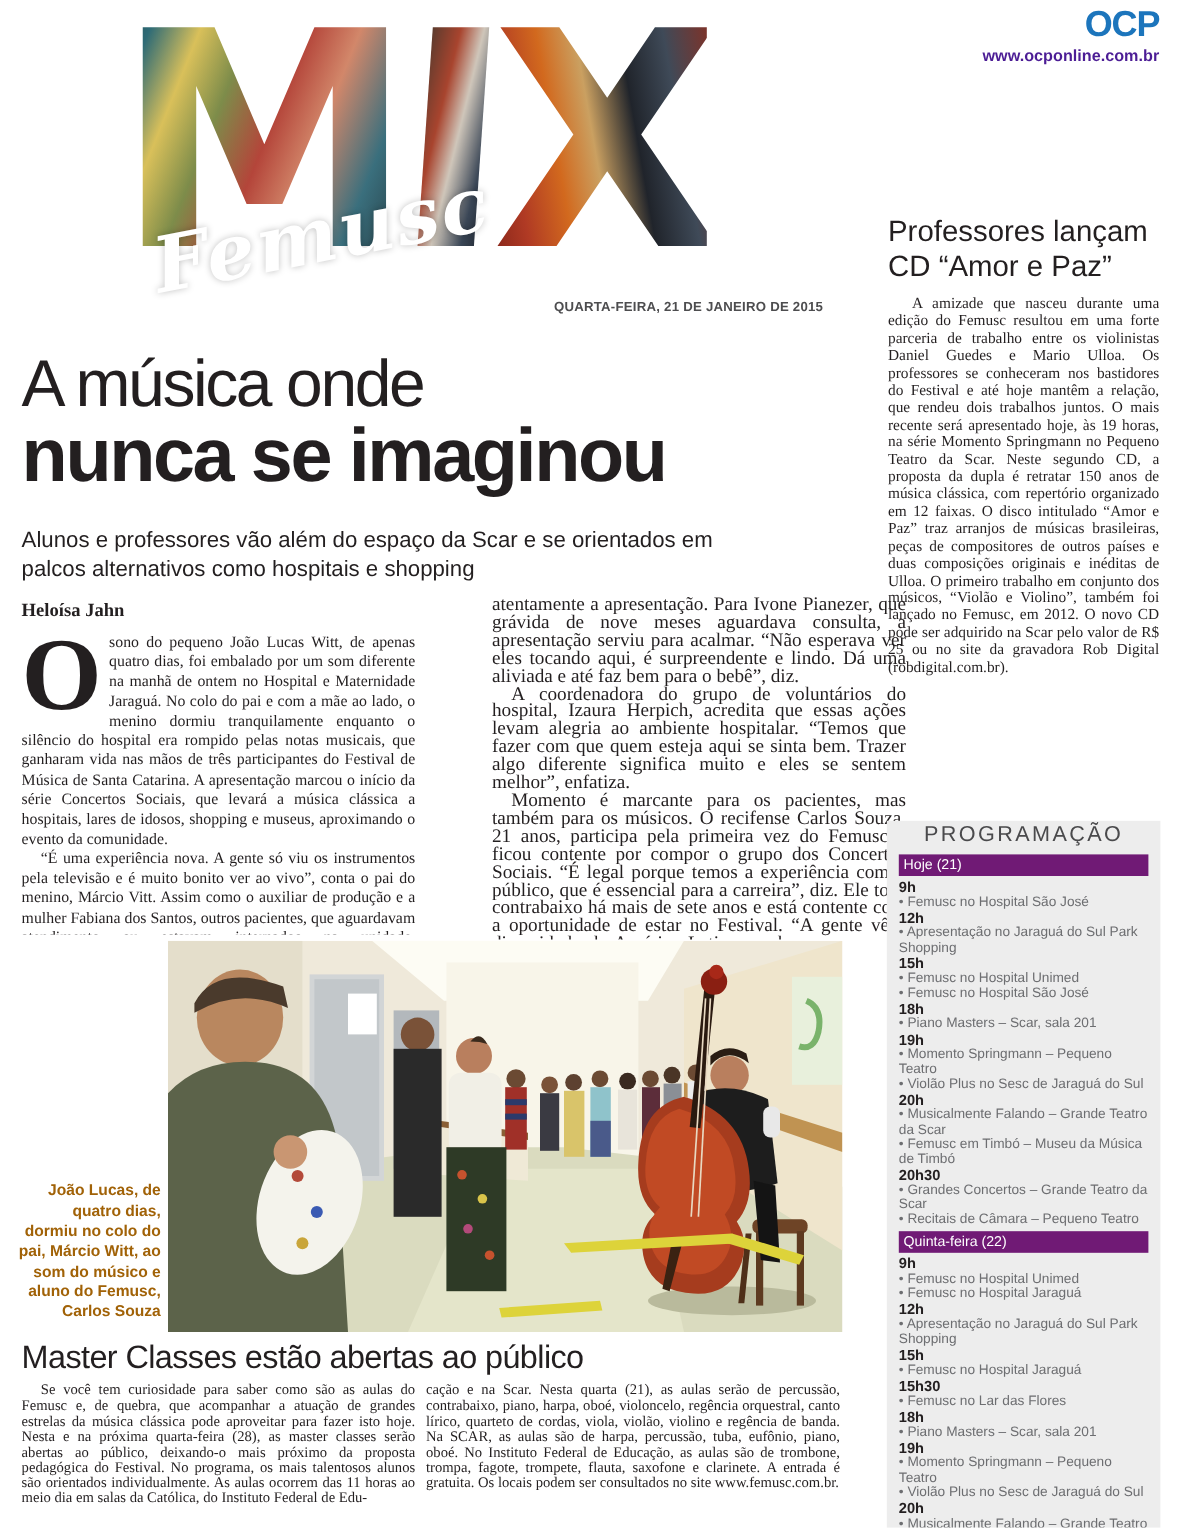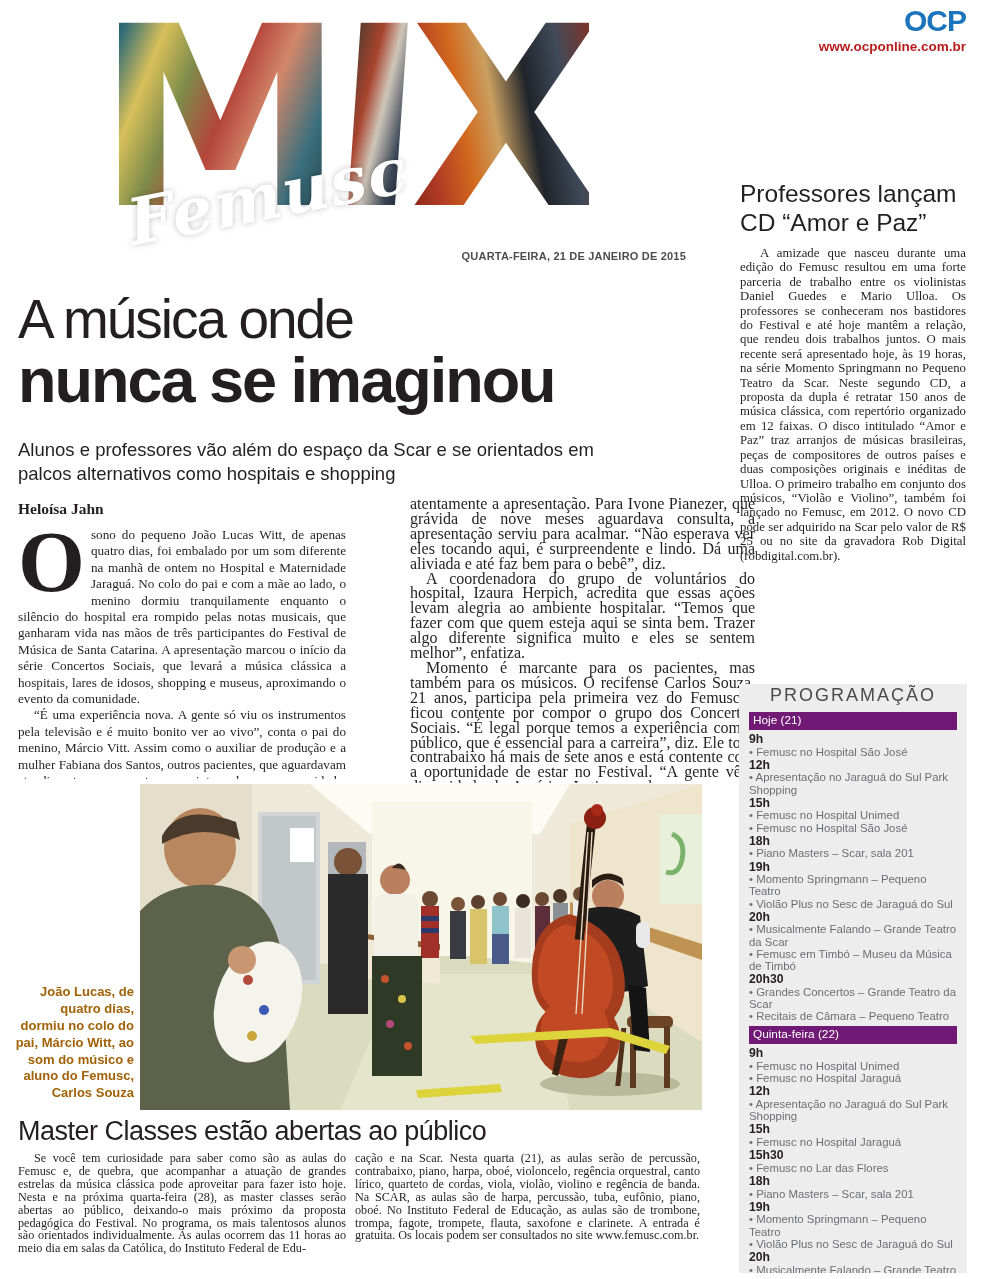--- a/index.html
+++ b/index.html
@@ -9,21 +9,21 @@
     position:relative; width:982px; height:1279px; background:#fff;
     overflow:hidden; margin:0 auto;
   }
 
   
   .brand { position:absolute; top:6px; right:16px; text-align:right; }
   .brand .logo {
     font-family:"Liberation Sans", sans-serif; font-weight:bold;
     font-size:30px; letter-spacing:-1px; color:#1c75bc; line-height:1;
   }
-  .brand .site { font-size:13.5px; font-weight:bold; color:#b91c1c; margin-top:3px;margin-left:20px; }
+  .brand .site { font-size:13.5px; font-weight:bold; color:#4c1d95; margin-top:3px;margin-left:20px; }
 
   
   .masthead { position:absolute; left:96px; top:8px; width:596px; height:252px; }
   .mix { position:absolute; left:0; top:-14px; white-space:nowrap;
          font-family:"DejaVu Sans", sans-serif; font-weight:bold;
          font-size:250px; line-height:1; letter-spacing:-14px;
          transform:scaleY(1.0); }
   .mix span { -webkit-background-clip:text; background-clip:text; color:transparent; }
   .mix .m {
     background-image:linear-gradient(112deg,#22343a 0%,#2e6b76 14%,#d9c05a 26%,#7d8c4a 38%,#b4453a 52%,#d2876a 64%,#3a6f7d 80%,#1f2a2e 100%);

